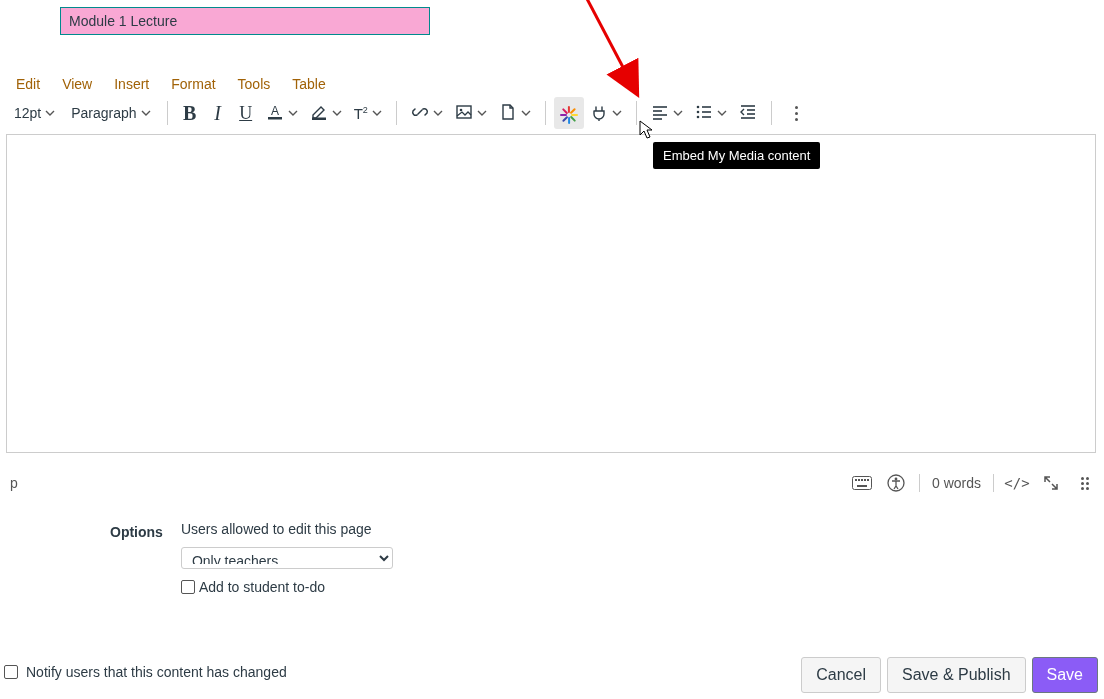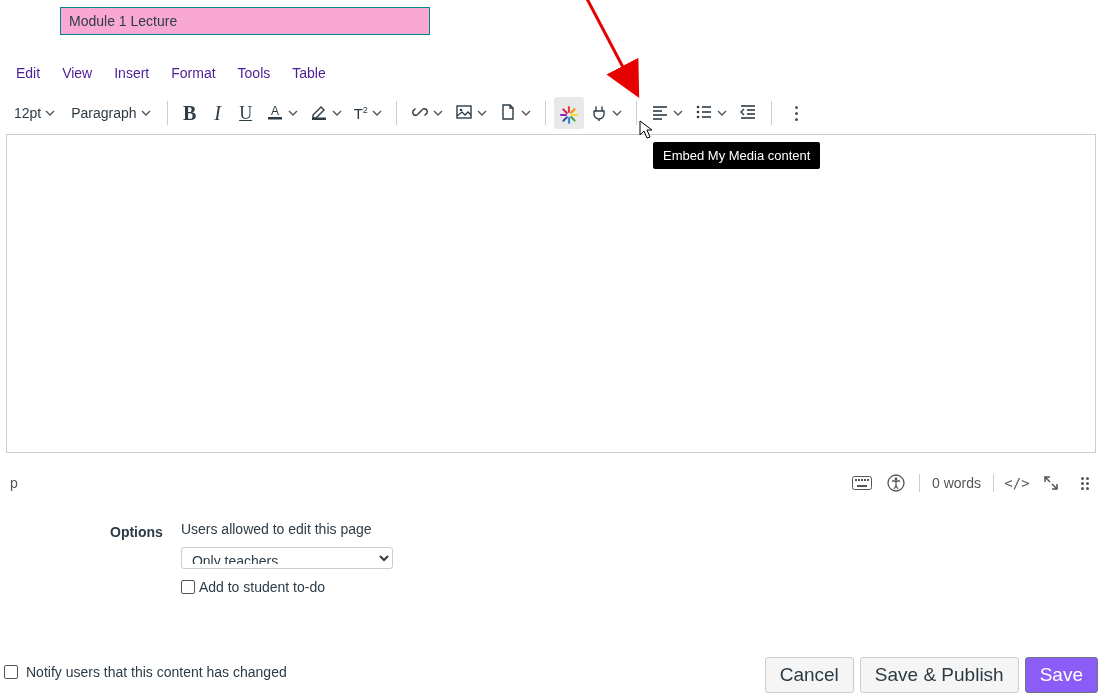--- a/index.html
+++ b/index.html
@@ -32,22 +32,23 @@
   .menubar {
     position: absolute;
     left: 6px; top: 59px;
     display: flex;
     align-items: center;
     gap: 2px;
   }
   .menubar-item {
     padding: 6px 10px;
     font-size: 14px;
-    color: #4c1d95;
+    color: #a16207;
     cursor: pointer;
+    margin-top: 11px;
   }
 
   .toolbar {
     position: absolute;
     left: 6px; top: 95px;
     display: flex;
     align-items: center;
     height: 36px;
   }
   .tb-btn {
@@ -172,21 +173,21 @@
     right: 6px; top: 657px;
     display: flex;
     gap: 6px;
   }
   .btn {
     height: 36px;
     padding: 0 14px;
     border: 1px solid #ccc;
     border-radius: 3px;
     background: #f5f5f5;
-    font-size: 19px;
+    font-size: 16px;
     color: #2D3B45;
     cursor: pointer;
     display: inline-flex;
     align-items: center;
   }
   .btn.primary {
     background: #8b5cf6;
     color: #fff;
     border-color: #6B7780;
   }

